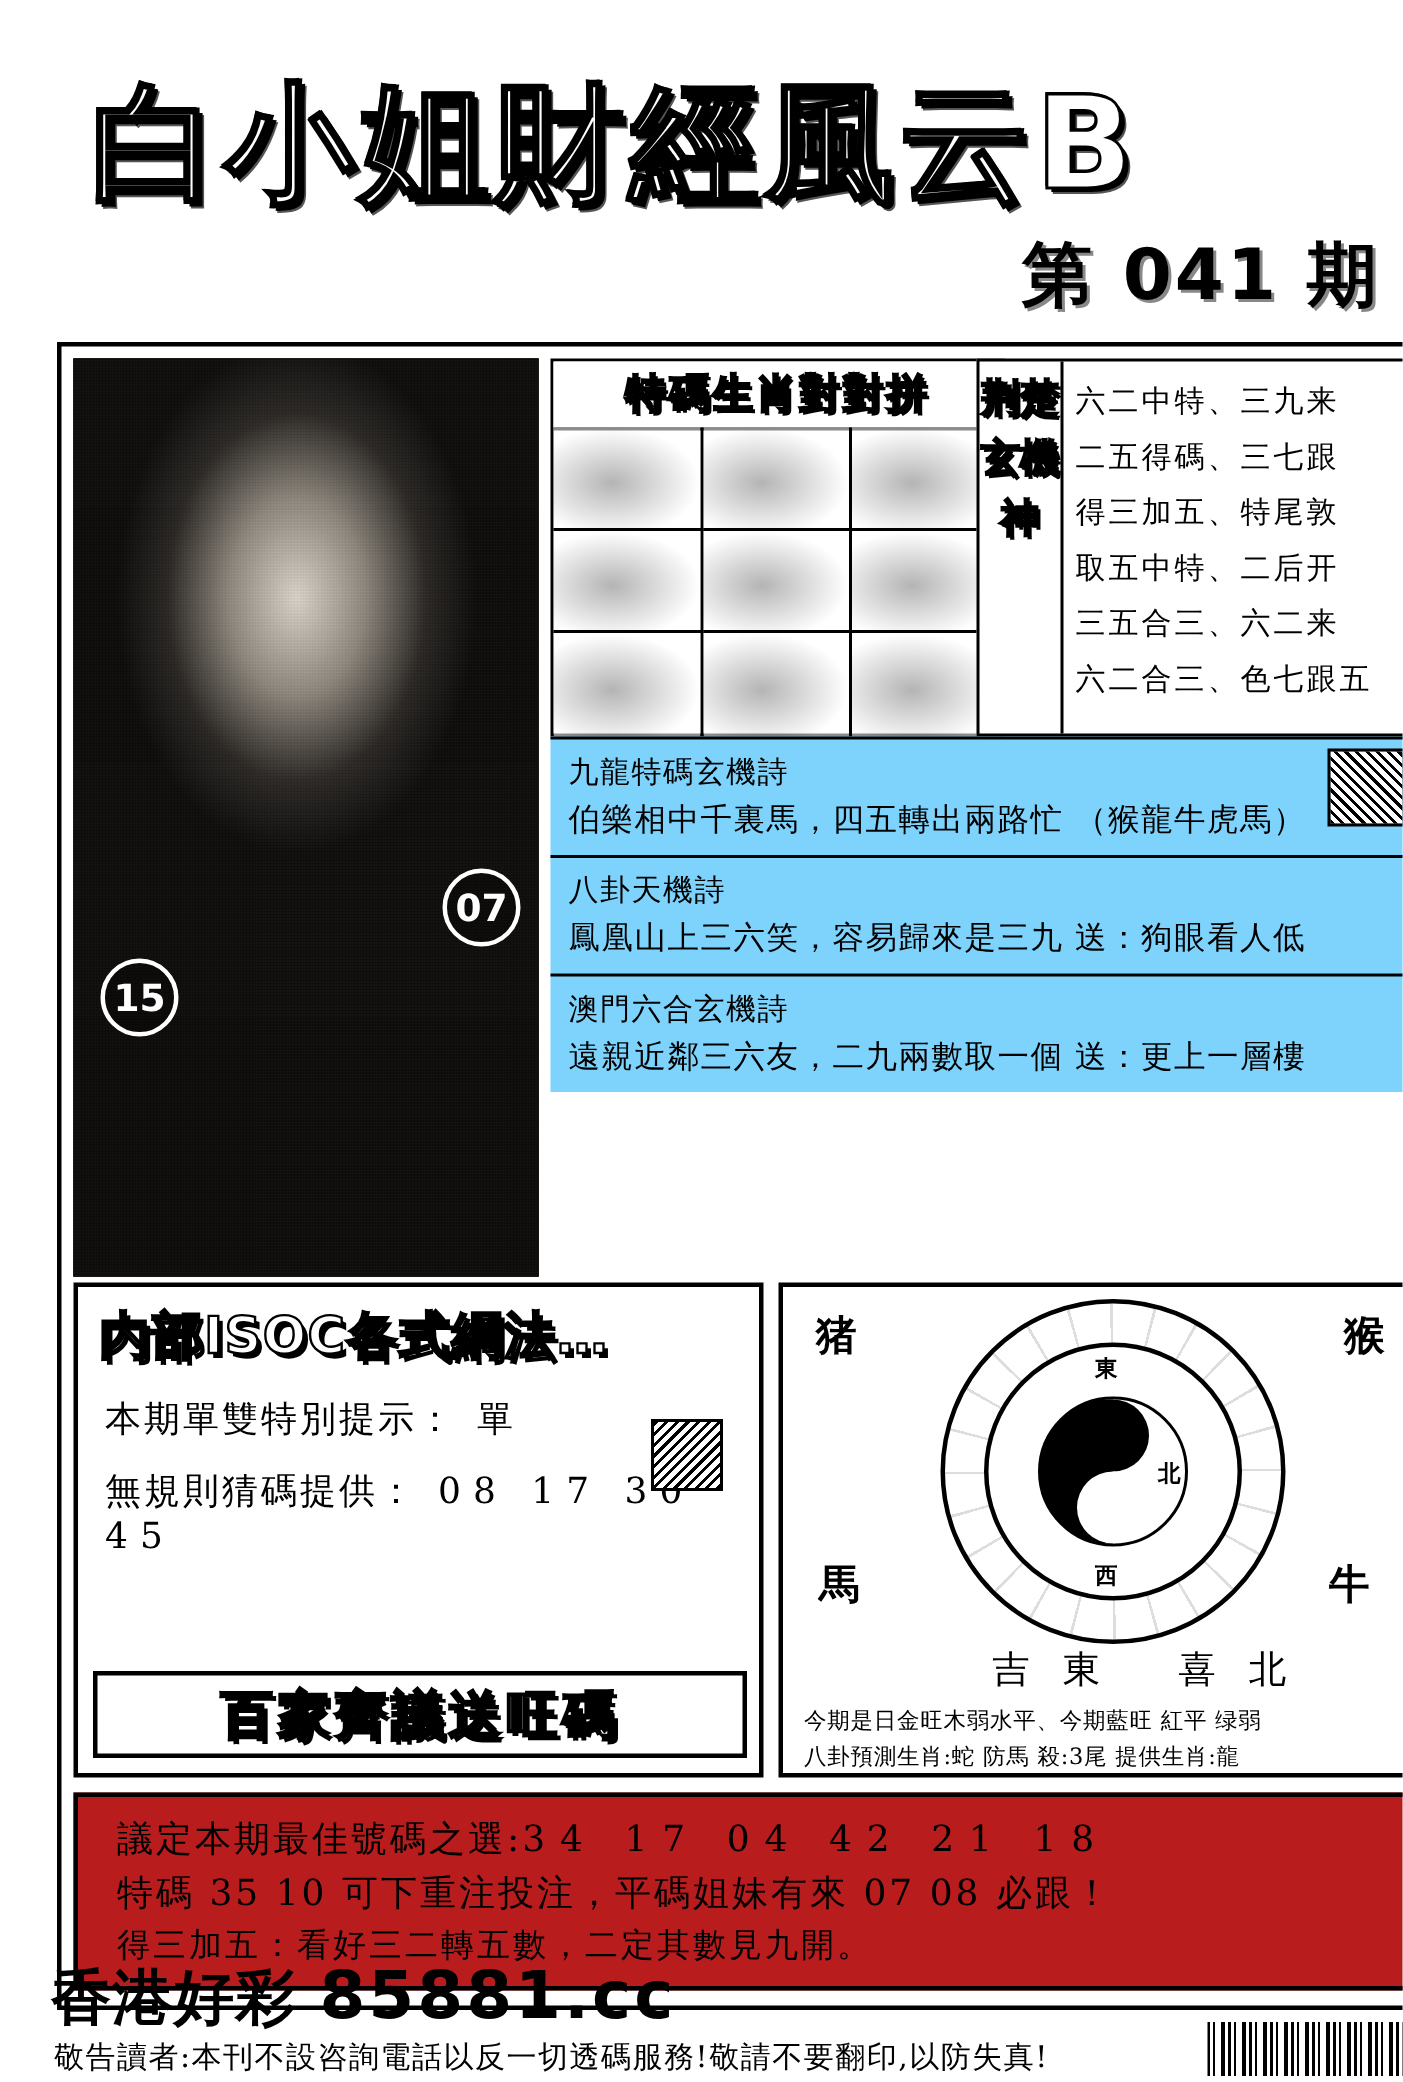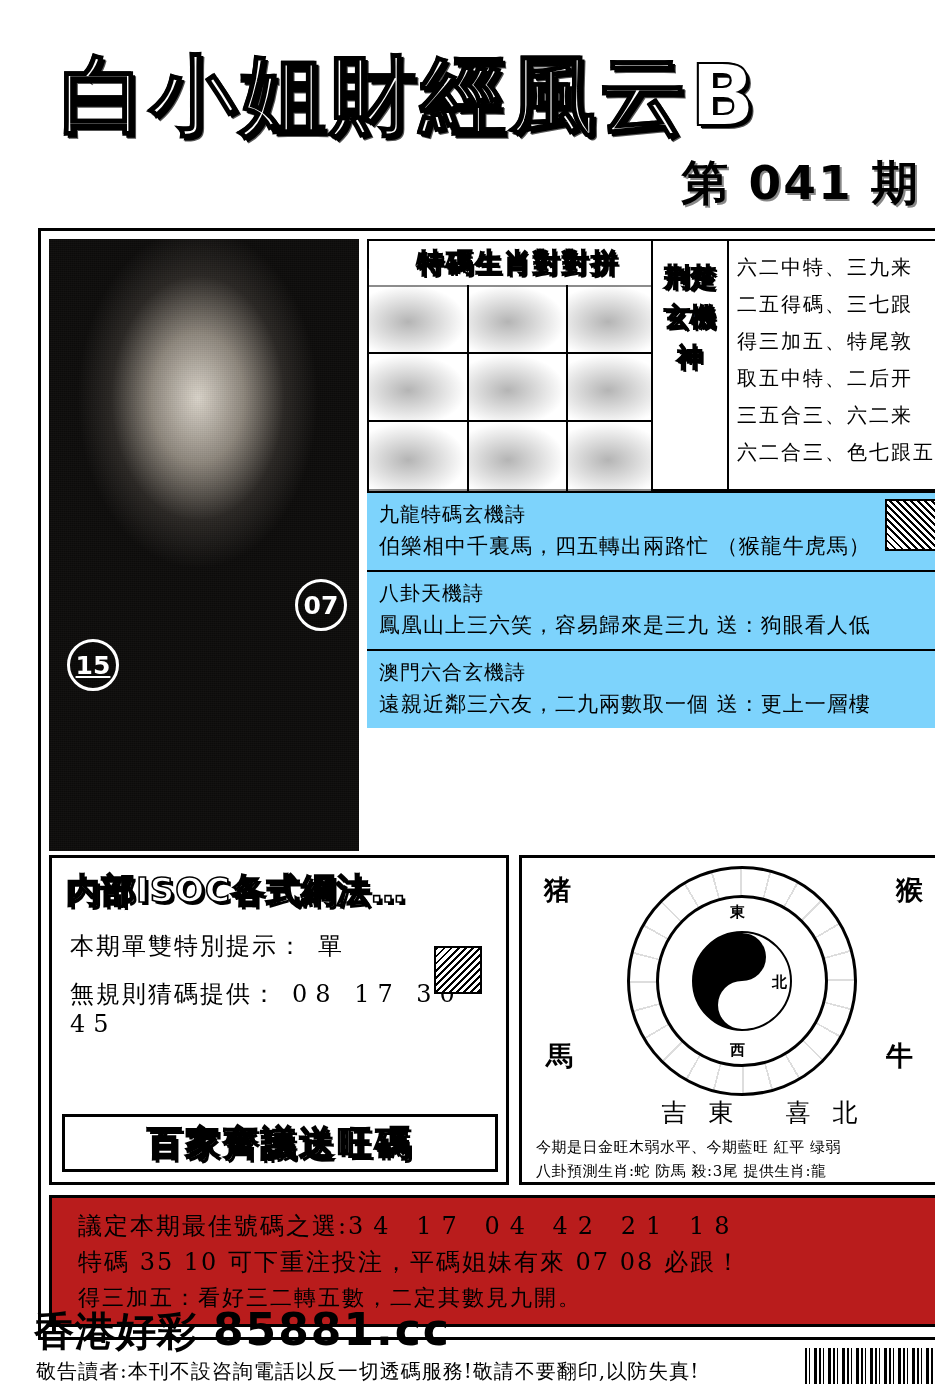--- a/index.html
+++ b/index.html
@@ -38,21 +38,21 @@
   }
   .photo .grain{position:absolute;inset:0;opacity:.35;
     background-image:repeating-linear-gradient(0deg, rgba(255,255,255,.05) 0 1px, rgba(0,0,0,.06) 1px 2px),
                      repeating-linear-gradient(90deg, rgba(255,255,255,.04) 0 1px, rgba(0,0,0,.05) 1px 2px);}
   .badge{
     position:absolute;border:3px solid #fff;border-radius:50%;
     color:#fff;font-size:25px;font-weight:bold;
     display:flex;align-items:center;justify-content:center;
     width:46px;height:46px;background:rgba(0,0,0,.25);
   }
-  .badge-15{left:18px;top:400px;text-decoration:underline;}
+  .badge-15{left:18px;top:400px;}
   .badge-07{left:246px;top:340px;}
   .zodiac-big{
     position:absolute;left:205px;top:685px;color:#fff;font-size:42px;font-weight:bold;
     text-shadow:1px 1px 2px #000;
   }
   .supply{
     position:absolute;left:255px;top:748px;width:52px;height:68px;
     background:#fff;border:2px solid #000;color:#000;font-size:17px;line-height:19px;
     text-align:center;padding-top:6px;box-sizing:border-box;font-weight:bold;
   }
@@ -73,22 +73,22 @@
   .xiao-cell:nth-child(3n){border-right:none;}
   .xiao-cell:nth-child(n+7){border-bottom:none;}
   .xiao-cell .smudge{position:absolute;inset:0;opacity:.55;
     background:radial-gradient(ellipse at 40% 55%, #777 0%, #bbb 35%, #fff 70%);}
 
   .poem-box{
     position:absolute;left:284px;top:0;width:294px;height:252px;
     border:2px solid #000;box-sizing:border-box;display:flex;background:#fff;
   }
   .poem-side{
-    width:76px;border-right:2px solid #000;box-sizing:border-box;
-    font-size:26px;font-weight:bold;text-align:center;line-height:40px;padding-top:16px;
+    width:56px;border-right:2px solid #000;box-sizing:border-box;
+    font-size:26px;font-weight:bold;text-align:center;line-height:40px;padding-top:5px;
     color:#0f172a;-webkit-text-stroke:1.3px #000;text-shadow:2px 2px 0 #000;
   }
   .poem-lines{flex:1;padding:8px 6px 0 8px;box-sizing:border-box;}
   .poem-lines div{font-size:20px;line-height:37px;letter-spacing:2px;white-space:nowrap;font-family:"DejaVu Serif","Liberation Serif",serif;}
 
   .verse{position:relative;border-top:2px solid #000;padding:8px 10px 10px 12px;box-sizing:border-box;background:#7dd3fc;}
   .verse .v-title{font-size:20px;letter-spacing:1px;margin-bottom:4px;font-family:"DejaVu Serif","Liberation Serif",serif;}
   .verse .v-body{font-size:21px;letter-spacing:1px;font-family:"DejaVu Serif","Liberation Serif",serif;white-space:nowrap;}
   .stamp{
     position:absolute;right:8px;top:6px;width:48px;height:48px;border:2px solid #000;

